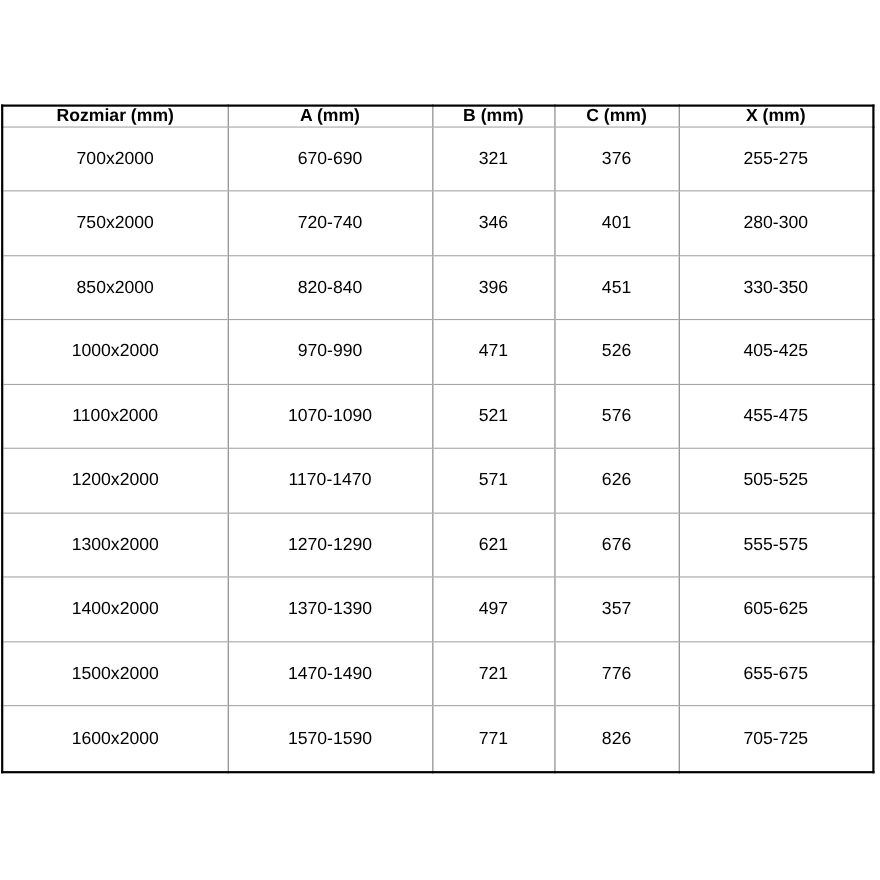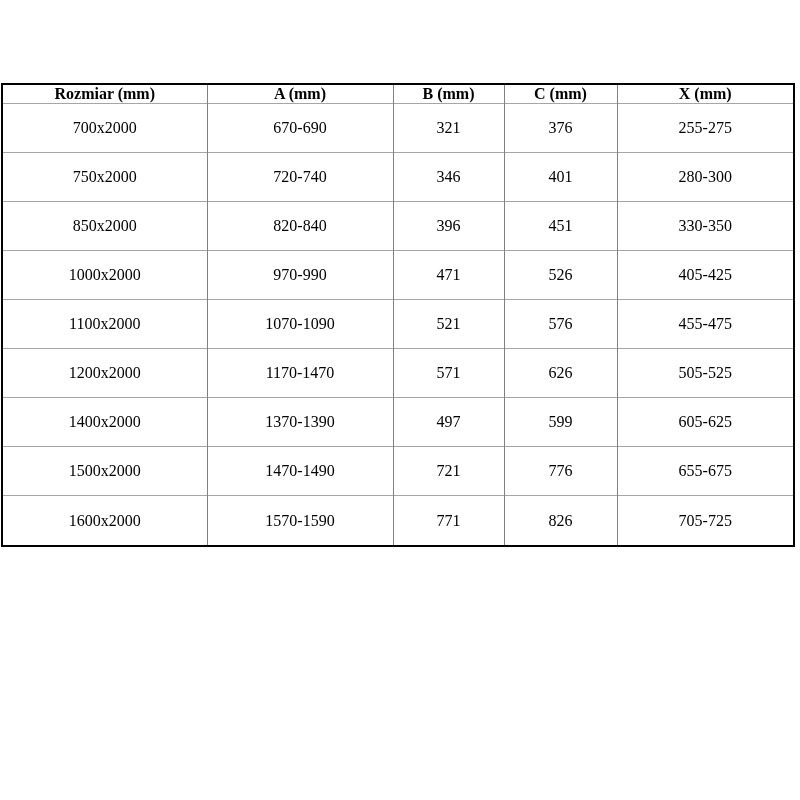--- a/index.html
+++ b/index.html
@@ -10,27 +10,26 @@
     width: 800px;
     height: 800px;
     background: #ffffff;
     position: relative;
     font-family: "Liberation Sans", sans-serif;
     overflow: hidden;
   }
   table.size-table {
     position: absolute;
     left: 1px;
-    top: 83px;
+    top: 95px;
     width: 792px;
-    height: 464px;
+    height: 608px;
     border-collapse: collapse;
     table-layout: fixed;
     border: 2px solid #000000;
-    font-family: Liberation Serif, serif;
   }
   table.size-table th,
   table.size-table td {
     text-align: center;
     vertical-align: middle;
     color: #000000;
     font-size: 16px;
     padding: 0;
     border-left: 1px solid #808080;
     border-top: 1px solid #a6a6a6;
@@ -104,24 +103,31 @@
         <td>455-475</td>
       </tr>
       <tr>
         <td>1200x2000</td>
         <td>1170-1470</td>
         <td>571</td>
         <td>626</td>
         <td>505-525</td>
       </tr>
       <tr>
+        <td>1300x2000</td>
+        <td>1270-1290</td>
+        <td>621</td>
+        <td>676</td>
+        <td>555-575</td>
+      </tr>
+      <tr>
         <td>1400x2000</td>
         <td>1370-1390</td>
         <td>497</td>
-        <td>599</td>
+        <td>357</td>
         <td>605-625</td>
       </tr>
       <tr>
         <td>1500x2000</td>
         <td>1470-1490</td>
         <td>721</td>
         <td>776</td>
         <td>655-675</td>
       </tr>
       <tr>

